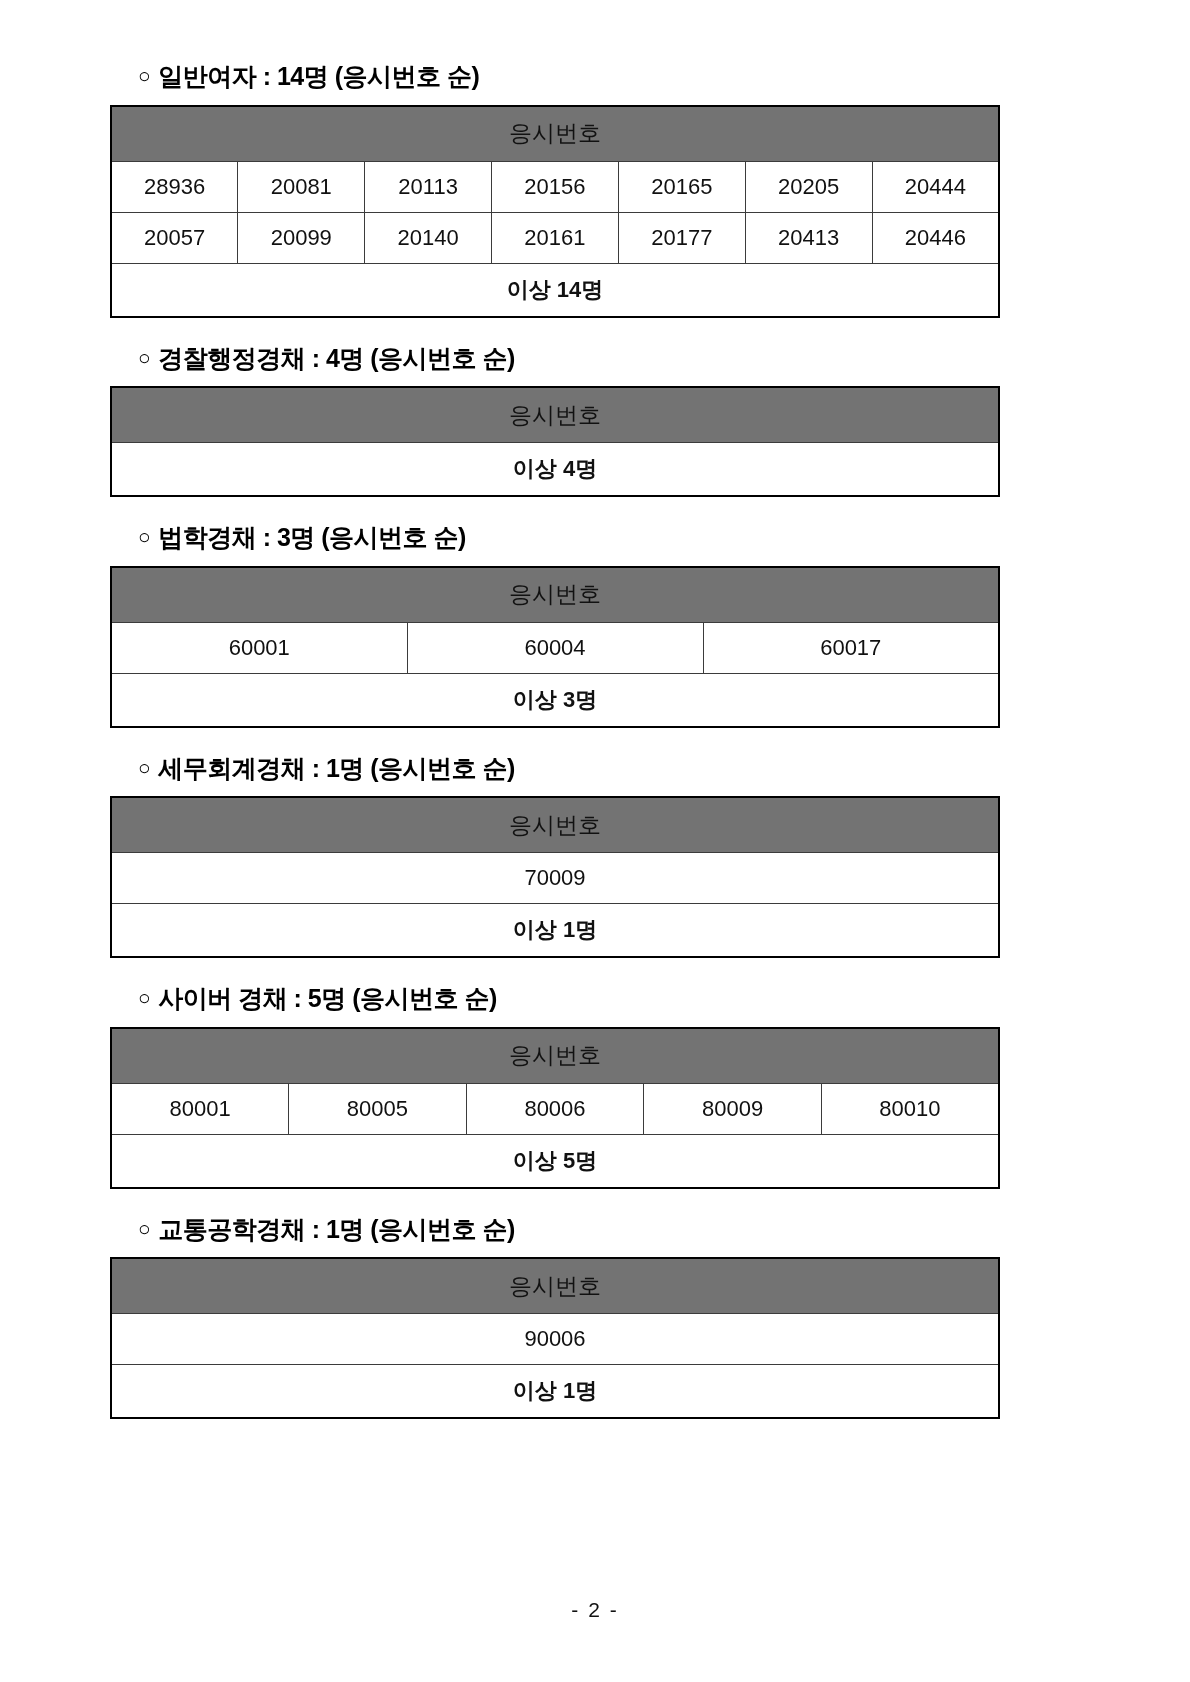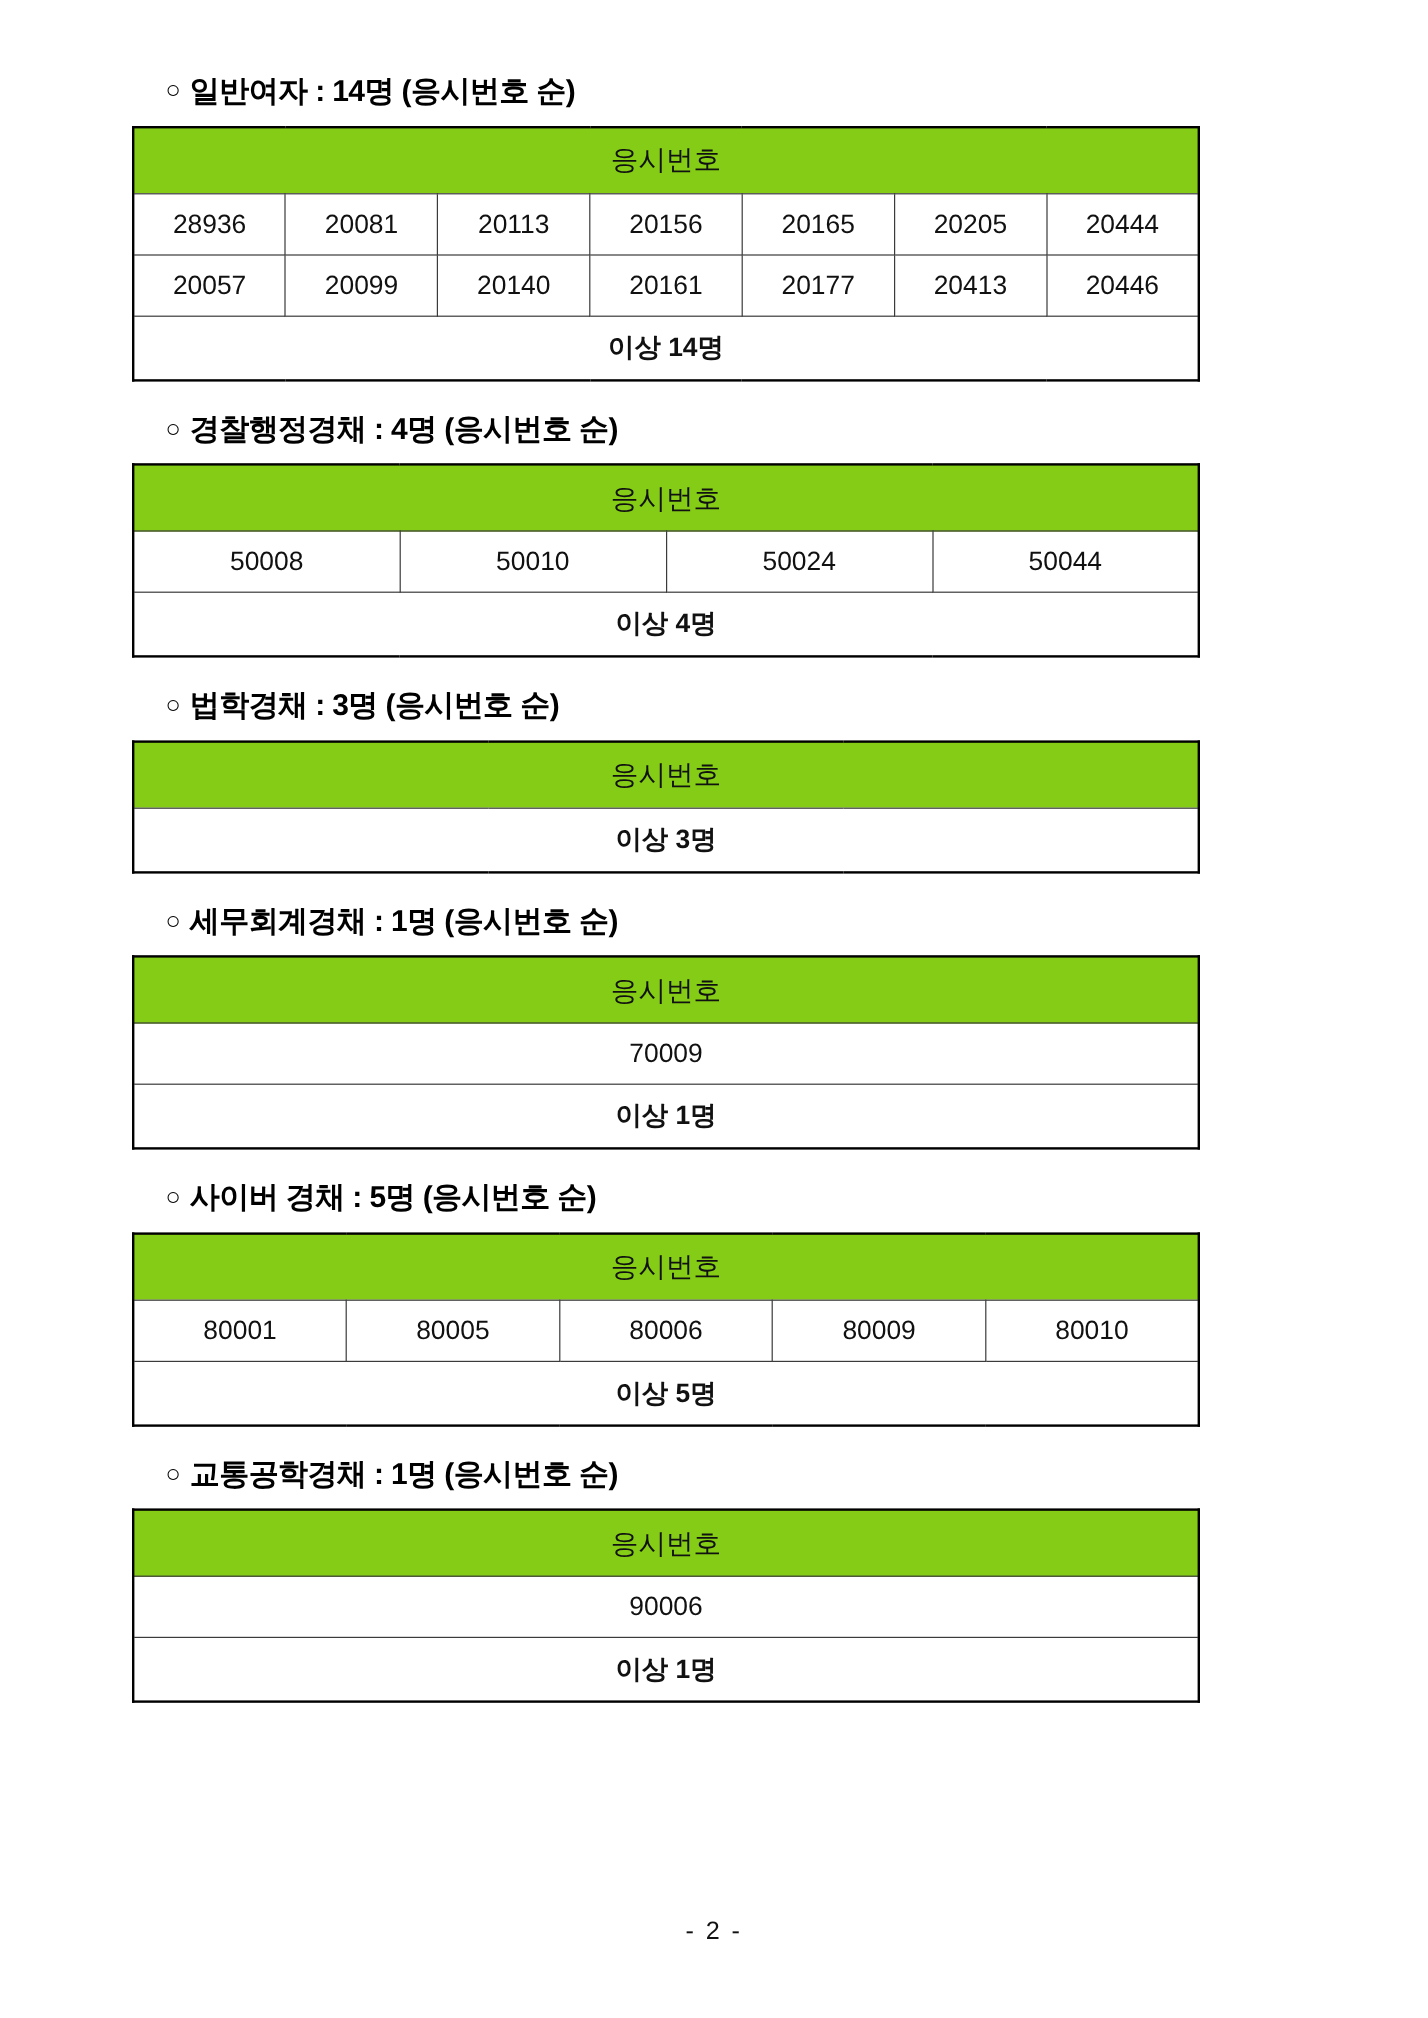--- a/index.html
+++ b/index.html
@@ -49,21 +49,21 @@
   table.numbers td {
     border: 1px solid #3b3b3b;
     text-align: center;
     font-size: 22px;
     height: 50px;
     padding: 0 2px;
     font-weight: normal;
     color: #111111;
   }
   table.numbers th.header-cell {
-    background: #84cc16;
+    background: #737373;
     font-size: 23px;
     height: 54px;
     font-weight: normal;
     margin-left: 16px;
   }
   table.numbers td.footer-cell {
     font-weight: bold;
     font-size: 22px;
     height: 52px;
     letter-spacing: 0px;
@@ -123,41 +123,40 @@
       <div class="section">
         <div class="section-heading"><span class="heading-marker">○</span><span>경찰행정경채 : 4명 (응시번호 순)</span></div>
         <table class="numbers">
           <thead>
             <tr>
               <th class="header-cell" colspan="4">응시번호</th>
             </tr>
           </thead>
           <tbody>
             <tr>
-              <td>50008</td>
-              <td>50010</td>
-              <td>50024</td>
-              <td>50044</td>
-            </tr>
-            <tr>
               <td class="footer-cell" colspan="4">이상 4명</td>
             </tr>
           </tbody>
         </table>
         <div class="spacer-sm"></div>
       </div>
       <div class="section">
         <div class="section-heading"><span class="heading-marker">○</span><span>법학경채 : 3명 (응시번호 순)</span></div>
         <table class="numbers">
           <thead>
             <tr>
               <th class="header-cell" colspan="3">응시번호</th>
             </tr>
           </thead>
           <tbody>
+            <tr>
+              <td>60001</td>
+              <td>60004</td>
+              <td>60017</td>
+            </tr>
             <tr>
               <td class="footer-cell" colspan="3">이상 3명</td>
             </tr>
           </tbody>
         </table>
         <div class="spacer-sm"></div>
       </div>
       <div class="section">
         <div class="section-heading"><span class="heading-marker">○</span><span>세무회계경채 : 1명 (응시번호 순)</span></div>
         <table class="numbers">

